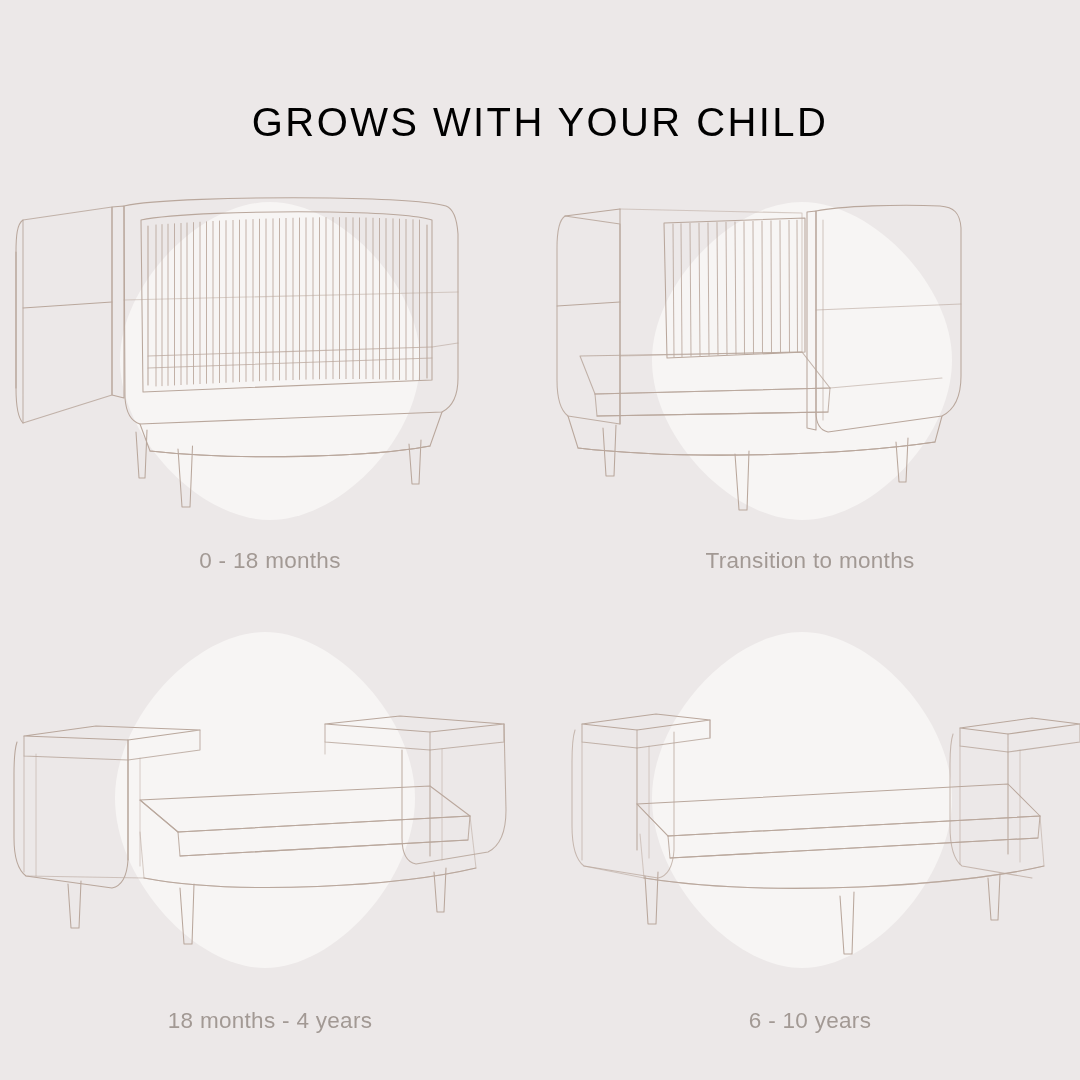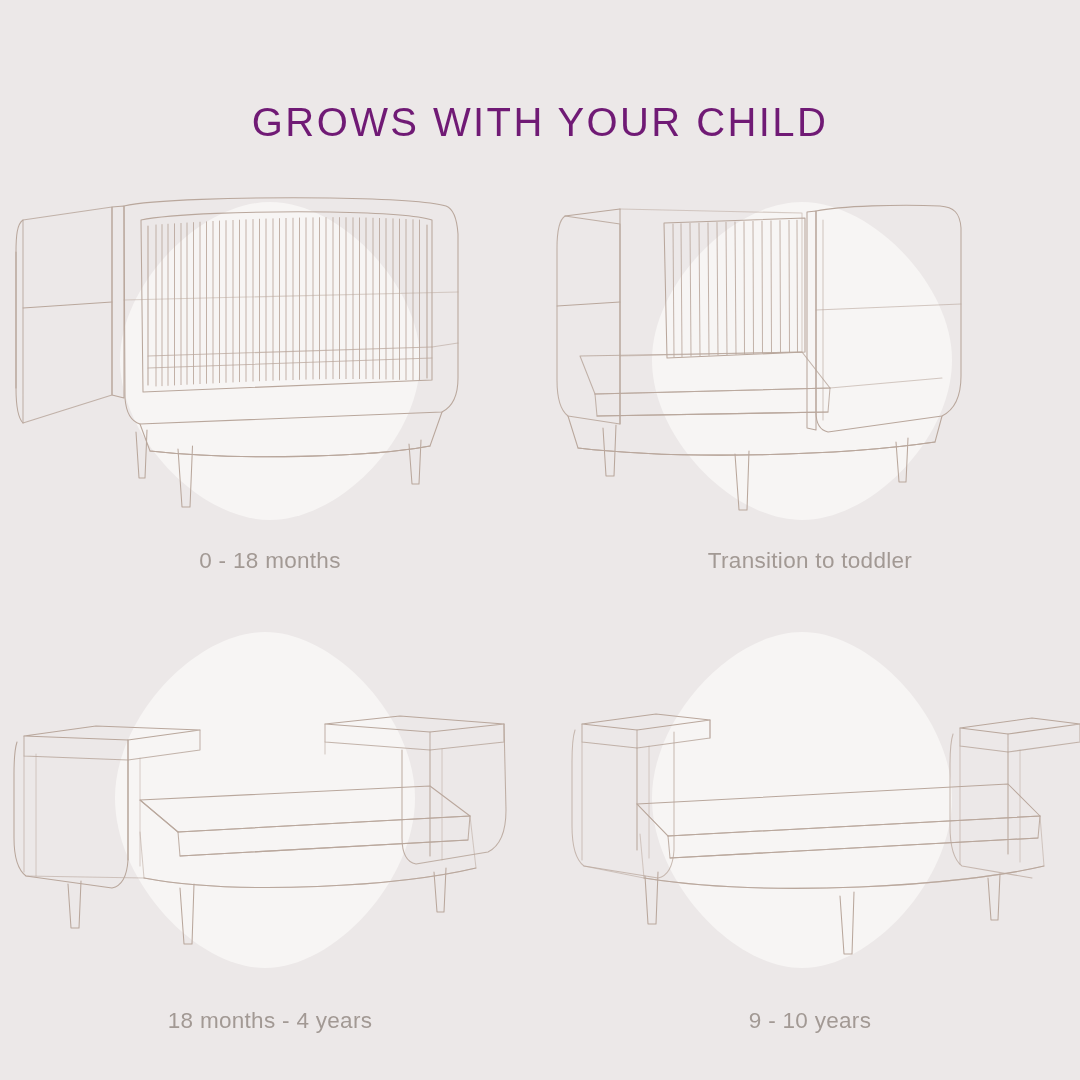--- a/index.html
+++ b/index.html
@@ -68,21 +68,21 @@
     font-family: "Liberation Sans", sans-serif;
   }
   .cell-2 .caption, .cell-3 .caption { top: 388px; }
   svg { display: block; }
 </style>
 </head>
 <body style="background: rgb(236, 232, 232);">
 
 <div class="page">
 
-  <div class="title" style="color: #701a75;">GROWS WITH YOUR CHILD</div>
+  <div class="title" style="color: #000000;">GROWS WITH YOUR CHILD</div>
 
   <div class="grid">
 
     <div class="cell cell-0">
       <div class="art">
         <svg viewBox="0 0 540 370" width="540" height="370" xmlns="http://www.w3.org/2000/svg">
           <g>
             <path d="M270 22 C 340 22 420 105 420 180 C 420 258 340 340 270 340 C 200 340 120 258 120 180 C 120 105 200 22 270 22 Z" fill="#f7f5f4"></path>
           </g>
           <g fill="none" stroke="#b9a79c" stroke-width="1.05" stroke-linejoin="round" stroke-linecap="round">
@@ -222,21 +222,21 @@
             <path d="M38 268 C 140 280 300 276 395 262"></path>
 
             <g>
               <path d="M63 248 L66 296 L74 296 L76 245"></path>
               <path d="M195 274 L199 330 L207 330 L209 271"></path>
               <path d="M356 262 L359 302 L366 302 L368 258"></path>
             </g>
           </g>
         </svg>
       </div>
-      <div class="caption" style="color: rgb(162, 153, 148);">Transition to toddler</div>
+      <div class="caption" style="color: rgb(162, 153, 148);">Transition to months</div>
     </div>
 
     <div class="cell cell-2">
       <div class="art">
         <svg viewBox="0 0 540 370" width="540" height="370" xmlns="http://www.w3.org/2000/svg">
           <g>
             <path d="M265 12 C 335 12 415 98 415 178 C 415 260 335 348 265 348 C 195 348 115 260 115 178 C 115 98 195 12 265 12 Z" fill="#f7f5f4"></path>
           </g>
           <g fill="none" stroke="#b9a79c" stroke-width="1.05" stroke-linejoin="round" stroke-linecap="round">
 
@@ -319,17 +319,17 @@
             <path d="M44 246 L104 258" opacity="0.6"></path>
 
             <g>
               <path d="M105 256 L108 304 L116 304 L118 252"></path>
               <path d="M300 276 L304 334 L312 334 L314 272"></path>
               <path d="M448 258 L451 300 L458 300 L460 254"></path>
             </g>
           </g>
         </svg>
       </div>
-      <div class="caption" style="color: rgb(162, 153, 148);">9 - 10 years</div>
+      <div class="caption" style="color: rgb(162, 153, 148);">6 - 10 years</div>
     </div>
 
   </div>
 </div>
 
 </body></html>

